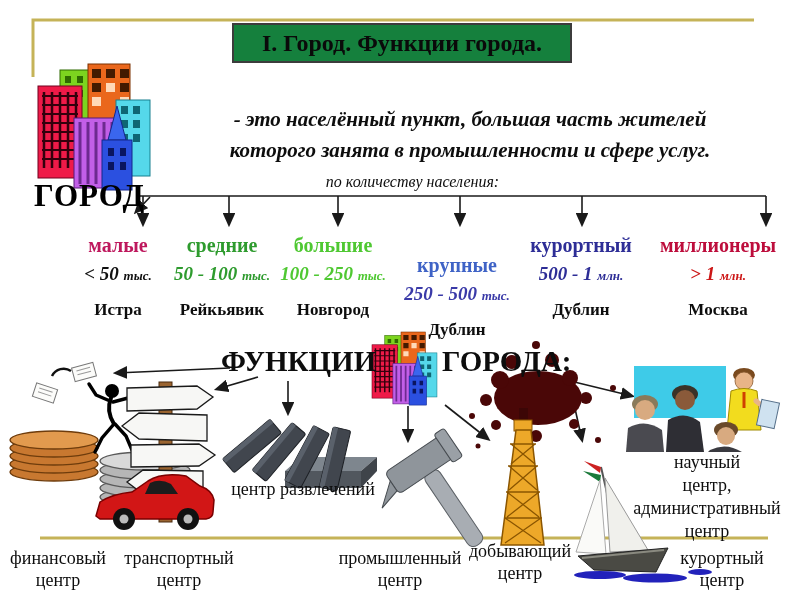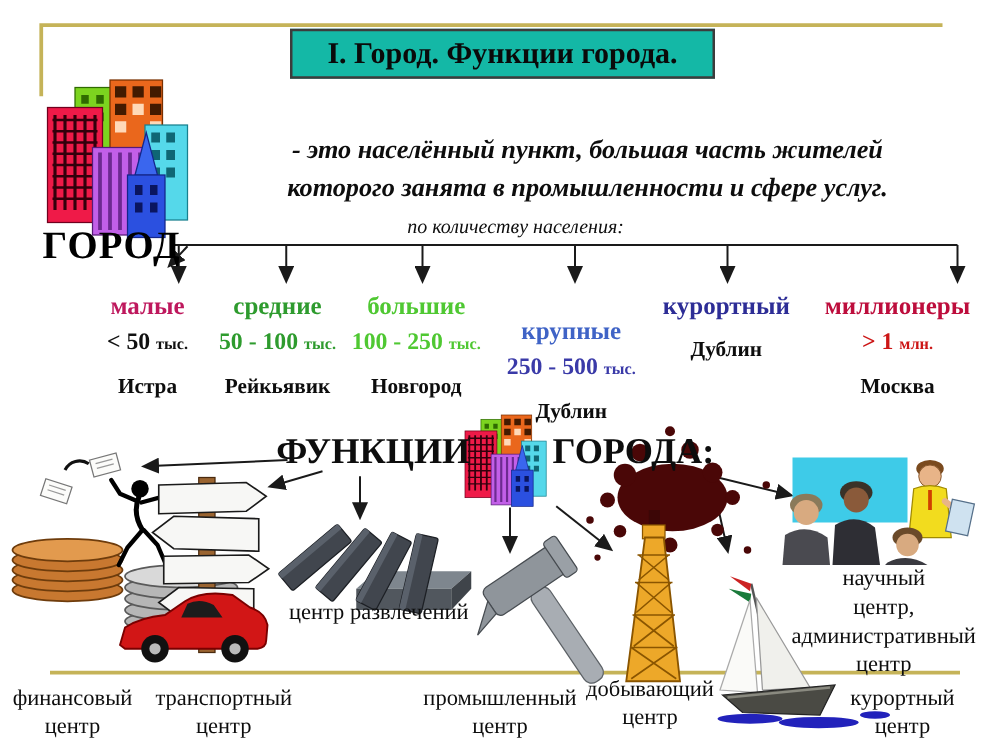--- a/index.html
+++ b/index.html
@@ -1,29 +1,29 @@
 <!DOCTYPE html>
 <html><head>
 <meta charset="utf-8">
 <style>
   html,body{margin:0;padding:0;background:#fff;}
   .slide{position:relative;width:800px;height:600px;background:#ffffff;overflow:hidden;
          font-family:"Liberation Serif","DejaVu Serif",serif;color:#111;}
   .layer{position:absolute;left:0;top:0;}
   .abs{position:absolute;}
   .title-box{position:absolute;left:232px;top:23px;width:336px;height:36px;
-             background:#14b8a6;border:2px solid #3c3c3c;display:flex;align-items:center;
+             background:#15803d;border:2px solid #3c3c3c;display:flex;align-items:center;
              justify-content:center;font-weight:bold;font-size:24px;color:#0a0a0a;}
   .gorod{left:34px;top:178px;font-size:31px;font-weight:bold;letter-spacing:1px;color:#000;}
   .definition{left:158px;top:104px;width:624px;font-size:21px;font-weight:bold;font-style:italic;
               line-height:31px;text-align:center;white-space:pre-line;color:#0d0d0d;}
   .caption{left:285px;top:173px;width:255px;text-align:center;font-style:italic;font-size:16px;color:#0d0d0d;}
   .pop-col{position:absolute;top:233px;text-align:center;}
   .pop-name{font-size:20px;font-weight:bold;line-height:24px;}
-  .pop-range{font-size:19px;font-weight:bold;line-height:22px;margin-top:6px;white-space:nowrap;}
+  .pop-range{font-size:19px;font-weight:bold;line-height:22px;margin-top:6px;white-space:nowrap;font-style:italic;}
   .pop-unit{font-size:13px;}
   .pop-city{font-size:17px;font-weight:bold;margin-top:13px;color:#0d0d0d;}
   .fn-word{position:absolute;font-size:29px;font-weight:bold;color:#0d0d0d;white-space:nowrap;}
   .fn-label{position:absolute;font-size:18px;line-height:22px;text-align:center;
             white-space:pre-line;color:#0d0d0d;}
 </style>
 </head>
 <body>
 
 <div class="slide">
@@ -251,20 +251,21 @@
     <div class="pop-range" style="color: rgb(79, 200, 50);"><span>100 - 250</span> <span class="pop-unit">тыс.</span></div>
     <div class="pop-city">Новгород</div>
   </div>
   <div class="pop-col" style="left:384px;width:146px;margin-top:20px;">
     <div class="pop-name" style="color: rgb(63, 99, 198);">крупные</div>
     <div class="pop-range" style="color: rgb(58, 58, 168);"><span>250 - 500</span> <span class="pop-unit">тыс.</span></div>
     <div class="pop-city">Дублин</div>
   </div>
   <div class="pop-col" style="left:506px;width:150px;">
     <div class="pop-name" style="color: rgb(45, 45, 150);">курортный</div>
+    <div class="pop-range" style="color: rgb(45, 45, 150);"><span>500 - 1</span> <span class="pop-unit">млн.</span></div>
     <div class="pop-city">Дублин</div>
   </div>
   <div class="pop-col" style="left:642px;width:152px;">
     <div class="pop-name" style="color: rgb(189, 13, 60);">миллионеры</div>
     <div class="pop-range" style="color: rgb(204, 22, 22);"><span>&gt; 1</span> <span class="pop-unit">млн.</span></div>
     <div class="pop-city">Москва</div>
   </div>
 
   <div class="fn-word" style="left:442px;top:345px;">ГОРОДА:</div>
   <div class="fn-word" style="left:221px;top:345px;">ФУНКЦИИ</div>

